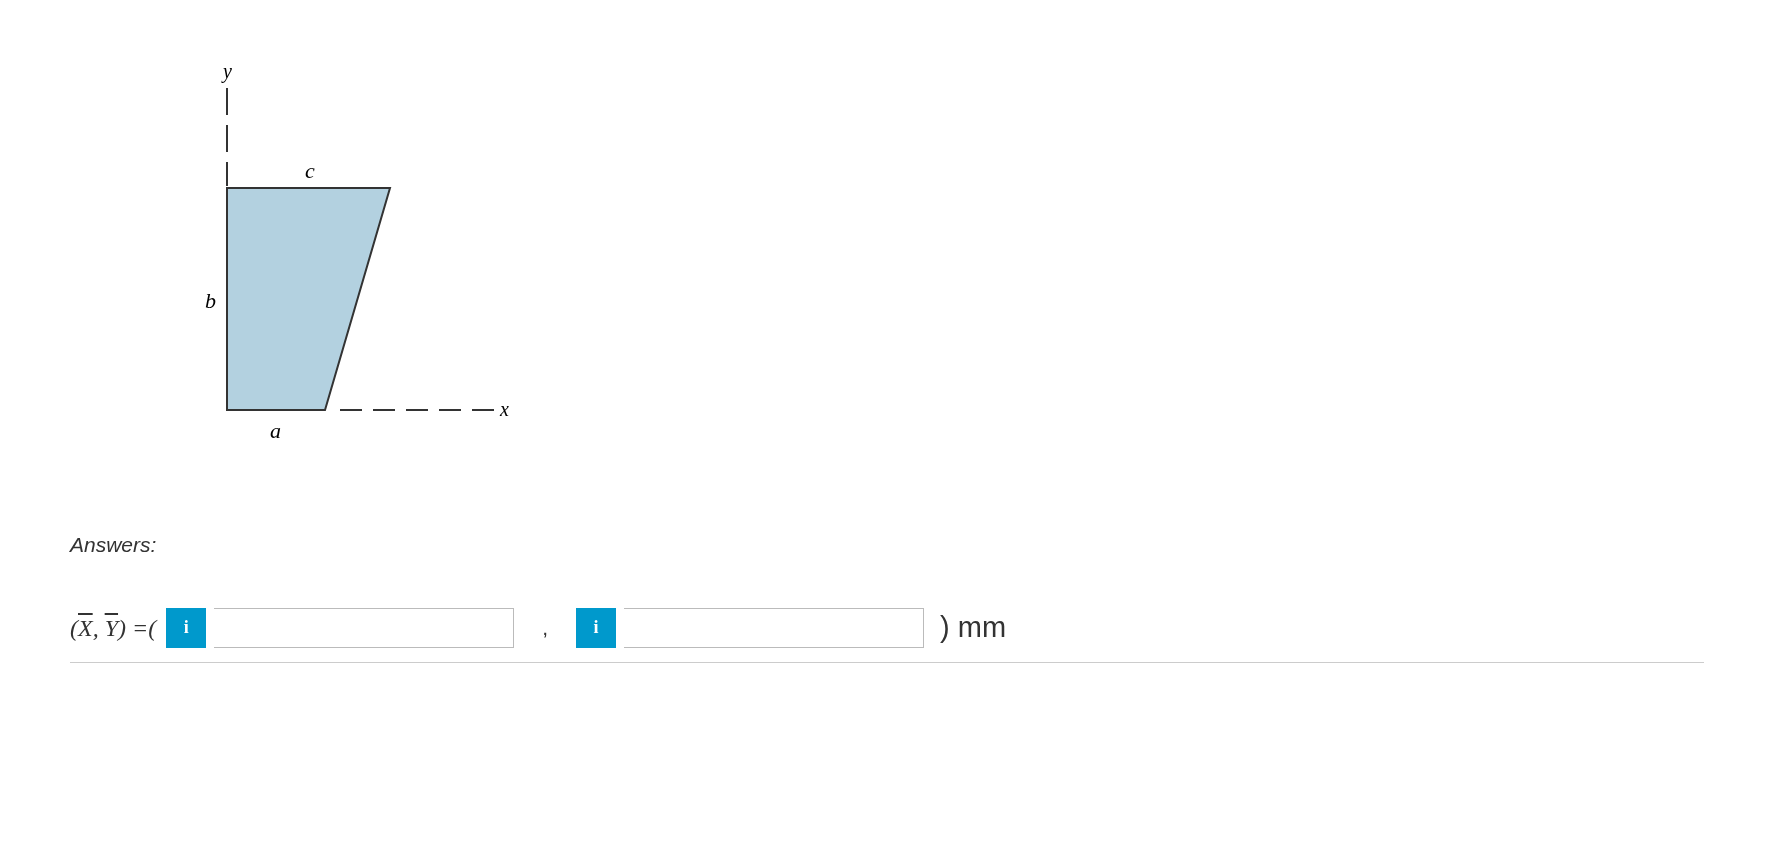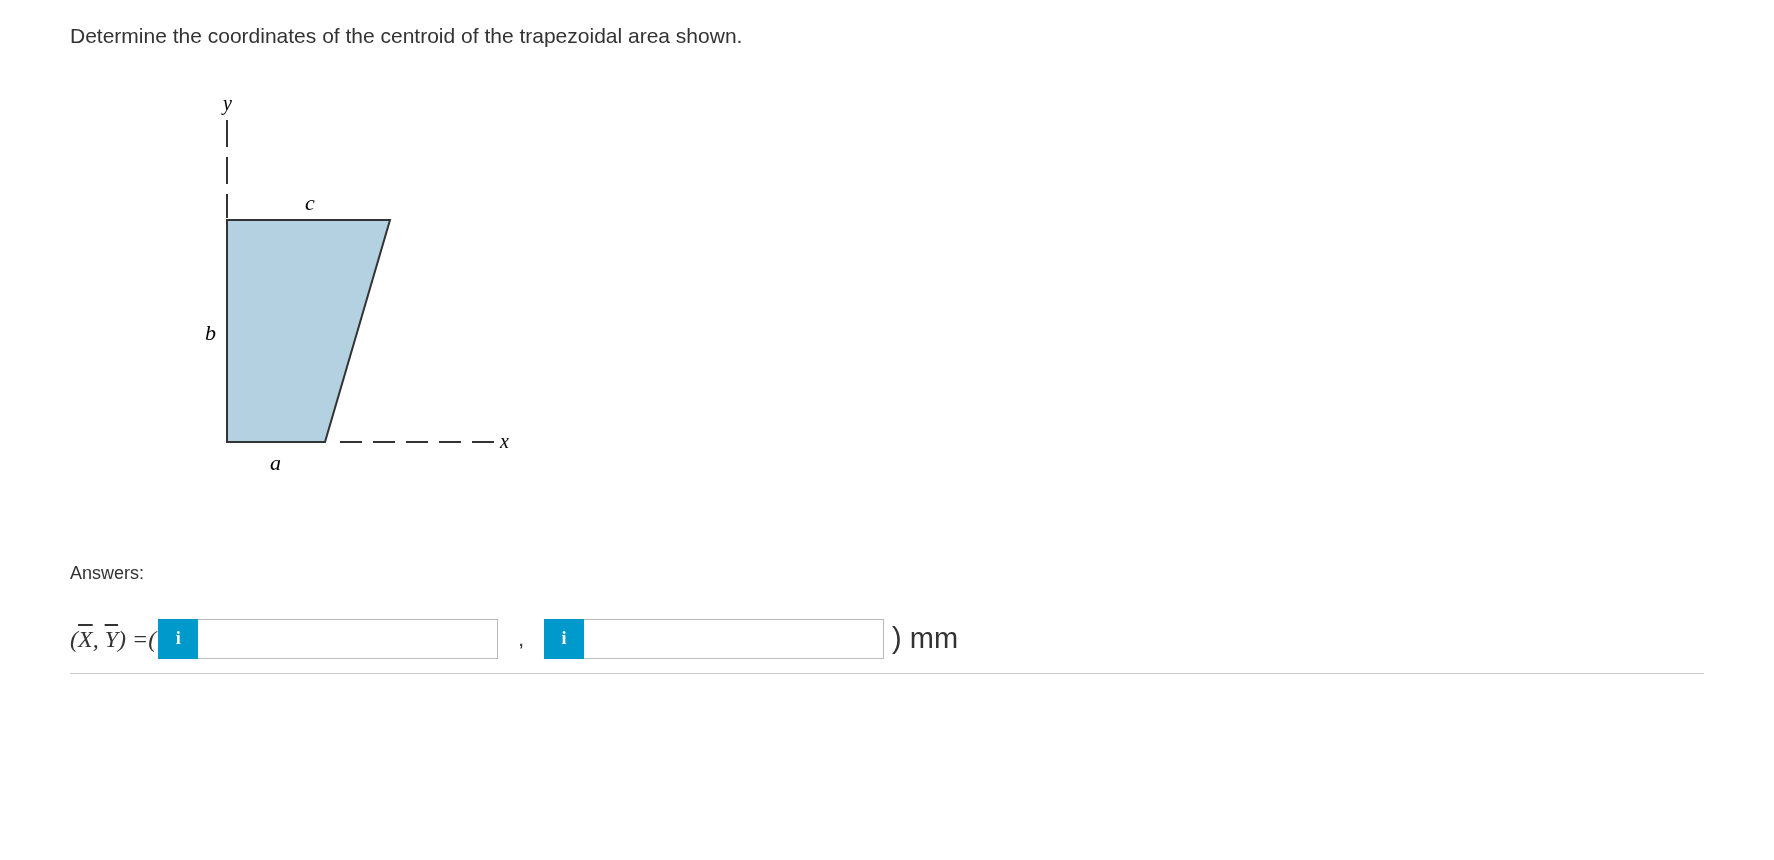--- a/index.html
+++ b/index.html
@@ -11,27 +11,28 @@
       line-height: 1.5;
     }
     .problem-text {
       margin-bottom: 40px;
     }
     .italic { font-style: italic; }
     .diagram-container {
       margin: 20px 0 60px 60px;
     }
     .answers-label {
-      margin-bottom: 30px;
-      font-size: 18px;
+      margin-bottom: 46px;
+      font-size: 21px;
+      font-style: italic;
     }
     .answer-row {
       display: flex;
       align-items: center;
-      gap: 0;
+      gap: 8px;
       border-bottom: 1px solid #ccc;
       padding-bottom: 12px;
     }
     .formula {
       font-family: 'Times New Roman', serif;
       font-size: 24px;
       font-style: italic;
       margin-right: 2px;
     }
     .overline {
@@ -64,21 +65,20 @@
     }
     .unit {
       margin-left: 8px;
       font-size: 29px;
     }
   </style>
 </head>
 <body>
 
 <div class="problem-text">
-  <div>Determine the coordinates of the centroid of the trapezoidal area shown.</div>
 </div>
 
 <div class="diagram-container">
   <svg width="400" height="400" viewBox="0 0 400 400">
 
     <text x="93" y="18" font-family="serif" font-style="italic" font-size="20">y</text>
 
     <line x1="97" y1="28" x2="97" y2="55" stroke="#333" stroke-width="2"></line>
     <line x1="97" y1="65" x2="97" y2="92" stroke="#333" stroke-width="2"></line>
     <line x1="97" y1="102" x2="97" y2="126" stroke="#333" stroke-width="2"></line>

